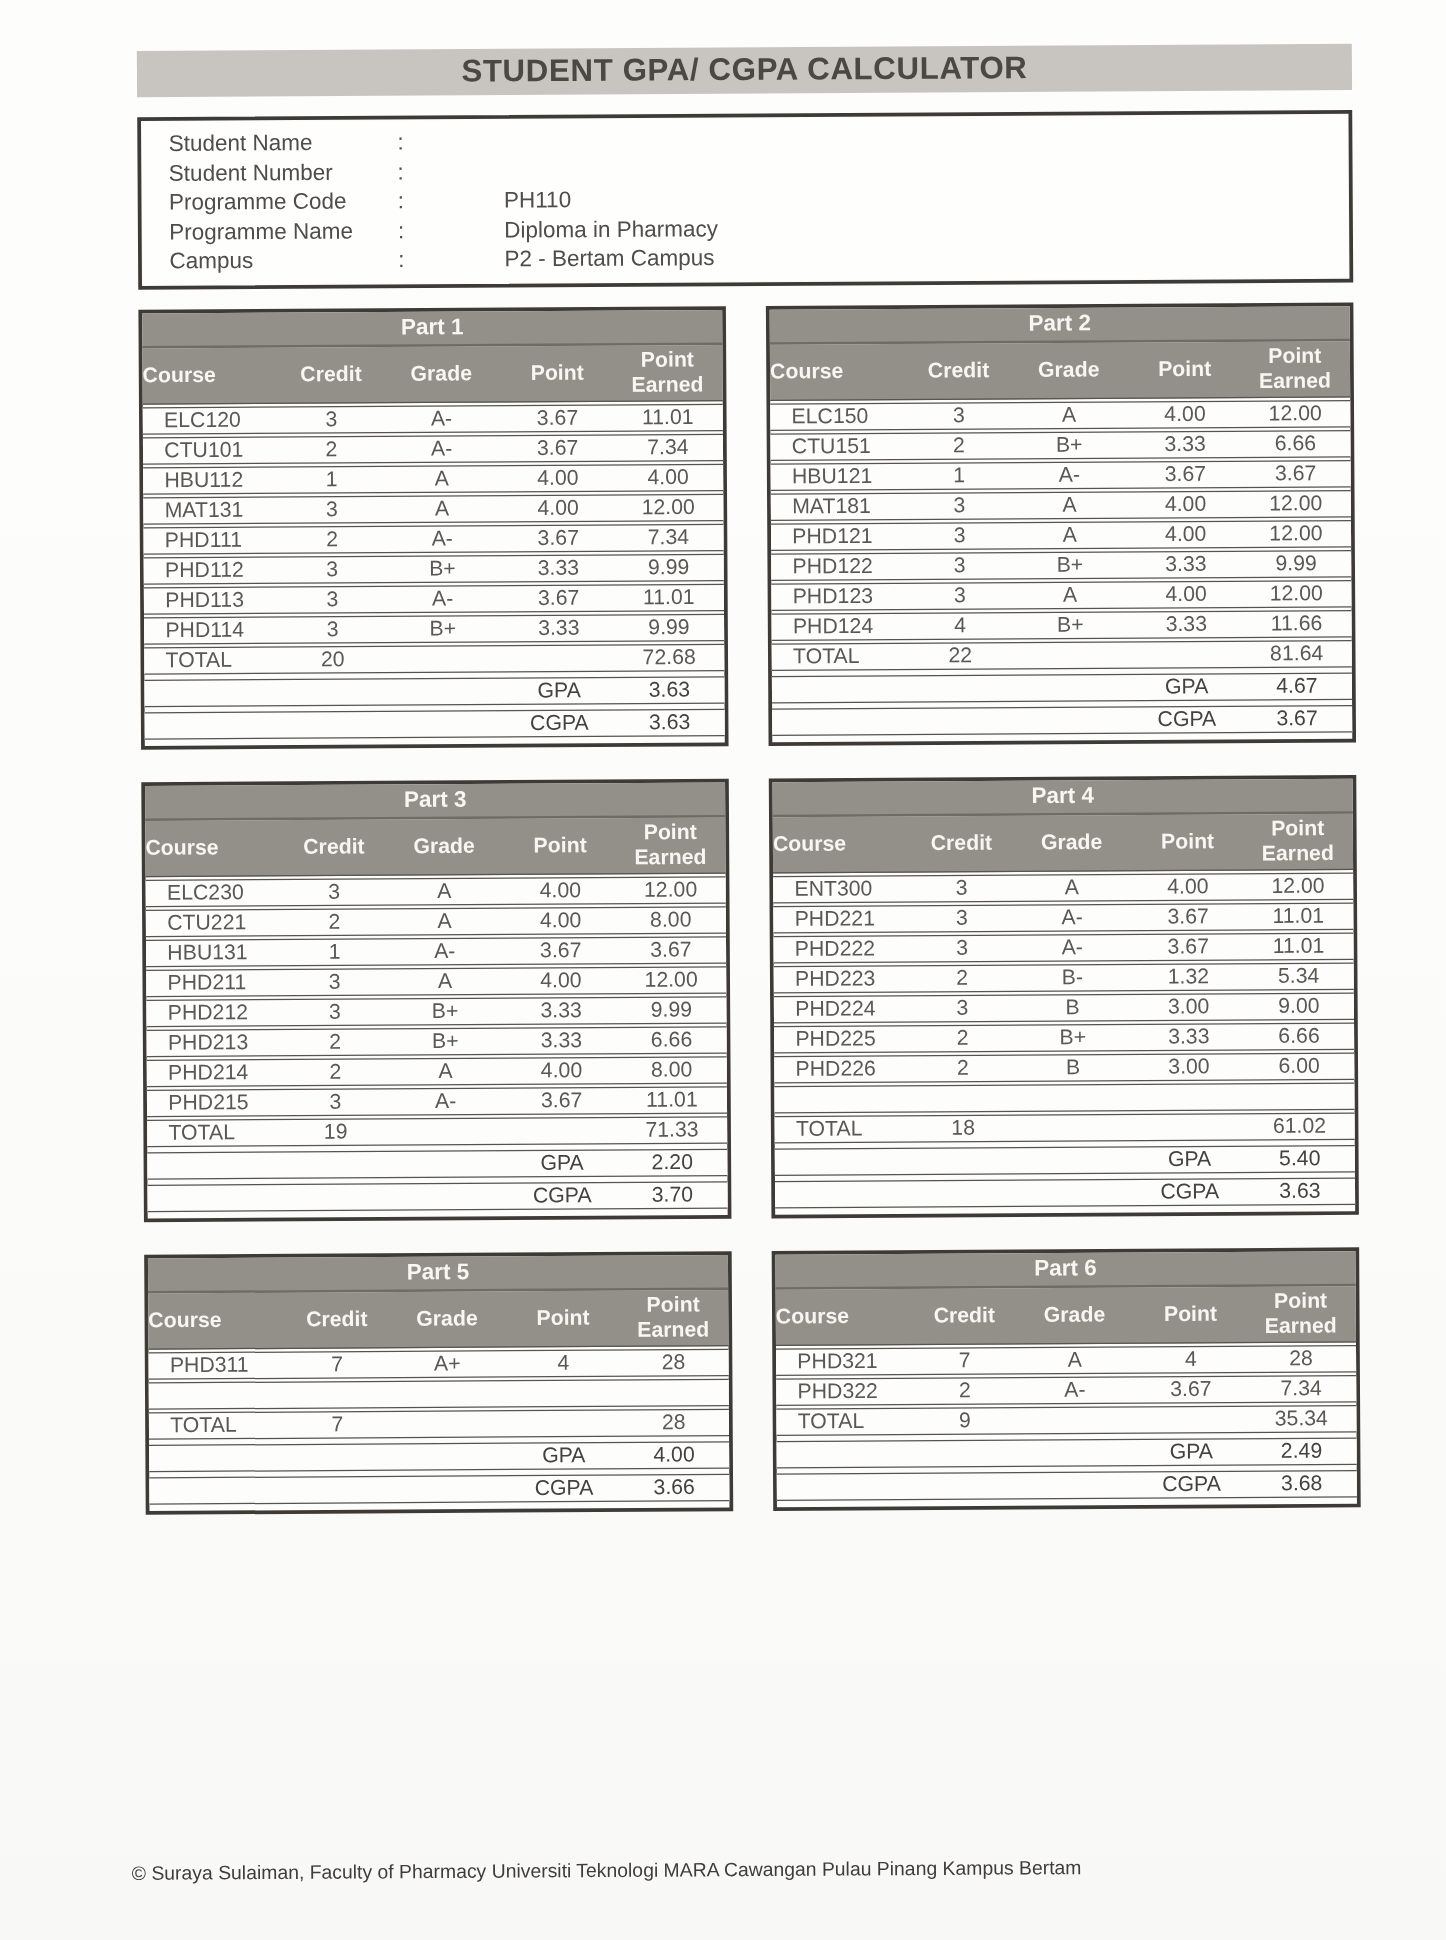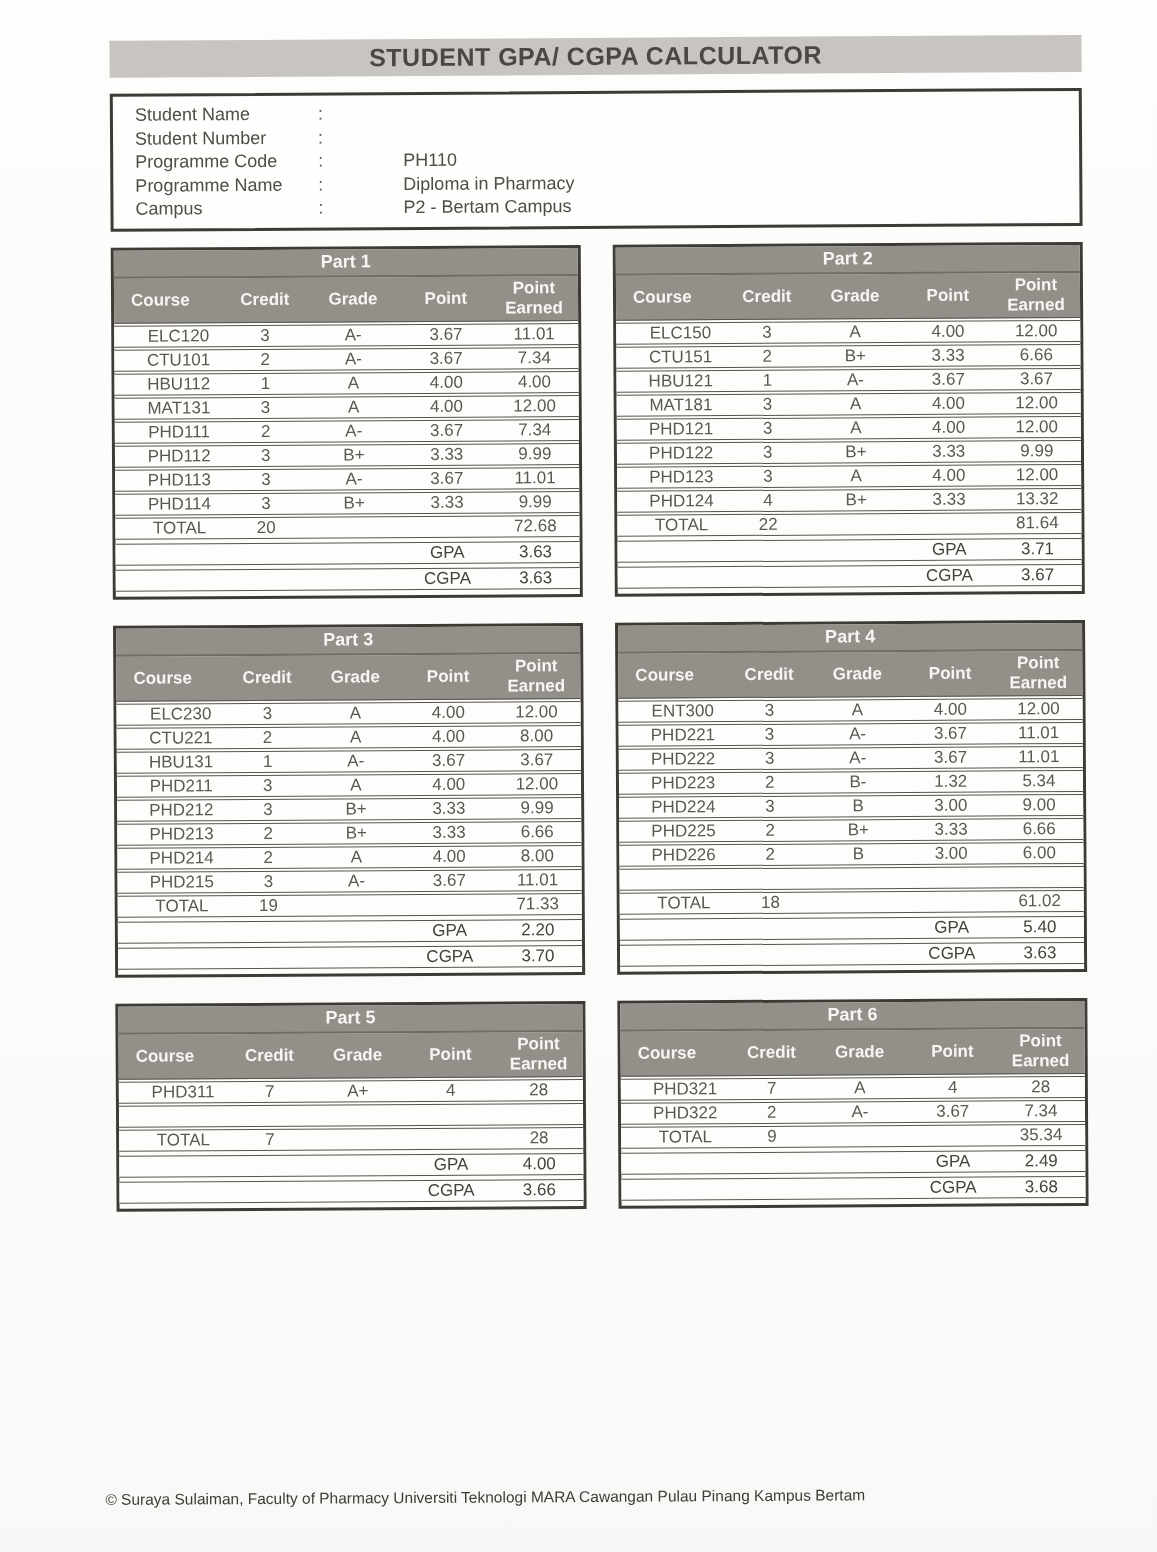--- a/index.html
+++ b/index.html
@@ -59,30 +59,30 @@
   }
   .cols-header{
     display:grid;grid-template-columns:24% 17% 21% 19% 19%;
     background:var(--gray);min-height:45px;align-items:center;
     border-bottom:1px solid var(--line);
   }
   .cols-header .ch{
     color:var(--white-text);font-size:17px;font-weight:bold;
     text-align:center;line-height:1.12;
   }
-  .cols-header .c0{text-align:left;padding-left:17px;}
+  .cols-header .c0{text-align:left;}
 
   .row{
     display:grid;grid-template-columns:24% 17% 21% 19% 19%;
     height:22px;align-items:center;margin:2px 0;
     border-top:1px solid var(--line);border-bottom:1px solid var(--line);
     background:#fdfdfc;
   }
   .row .cell{font-size:17px;color:var(--ink);text-align:center;white-space:nowrap;}
-  .row .c0{text-align:center;padding-left:17px;}
+  .row .c0{text-align:left;padding-left:17px;}
   .summary{margin-top:4px;}
   .summary .cell{font-weight:normal;color:var(--ink-bold);}
   .summary .cell.vlabel{font-weight:normal;}
 
   .footer{
     position:absolute;left:100px;top:1488px;width:900px;
     font-size:15.5px;color:#3f3d39;
   }
 </style>
 </head>
@@ -271,36 +271,36 @@
                 <div class="cell c1">3</div>
                 <div class="cell c2">A</div>
                 <div class="cell c3">4.00</div>
                 <div class="cell c4">12.00</div>
               </div>
               <div class="row">
                 <div class="cell c0">PHD124</div>
                 <div class="cell c1">4</div>
                 <div class="cell c2">B+</div>
                 <div class="cell c3">3.33</div>
-                <div class="cell c4">13.32</div>
+                <div class="cell c4">11.66</div>
               </div>
             </div>
     <div class="row total-row">
       <div class="cell c0">TOTAL</div>
       <div class="cell c1">22</div>
       <div class="cell c2"></div>
       <div class="cell c3"></div>
       <div class="cell c4">81.64</div>
     </div>
     <div class="row summary gpa-row">
       <div class="cell c0"></div>
       <div class="cell c1"></div>
       <div class="cell c2"></div>
       <div class="cell c3 vlabel">GPA</div>
-      <div class="cell c4">3.71</div>
+      <div class="cell c4">4.67</div>
     </div>
     <div class="row summary cgpa-row">
       <div class="cell c0"></div>
       <div class="cell c1"></div>
       <div class="cell c2"></div>
       <div class="cell c3 vlabel">CGPA</div>
       <div class="cell c4">3.67</div>
     </div>
   </div>
         </div>

